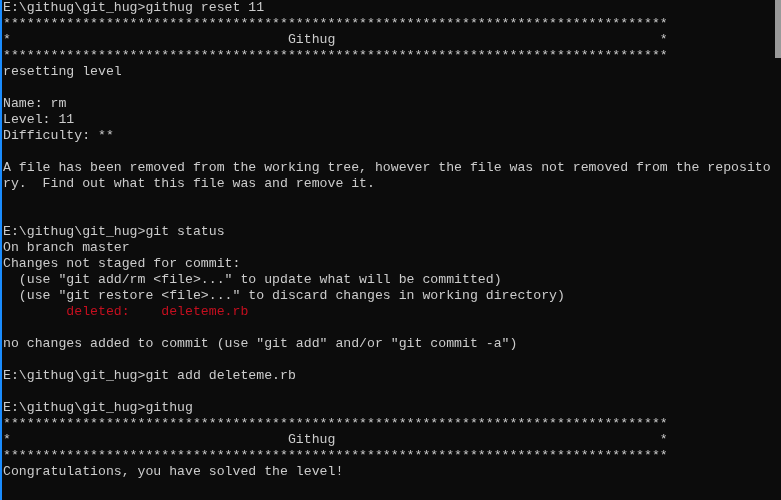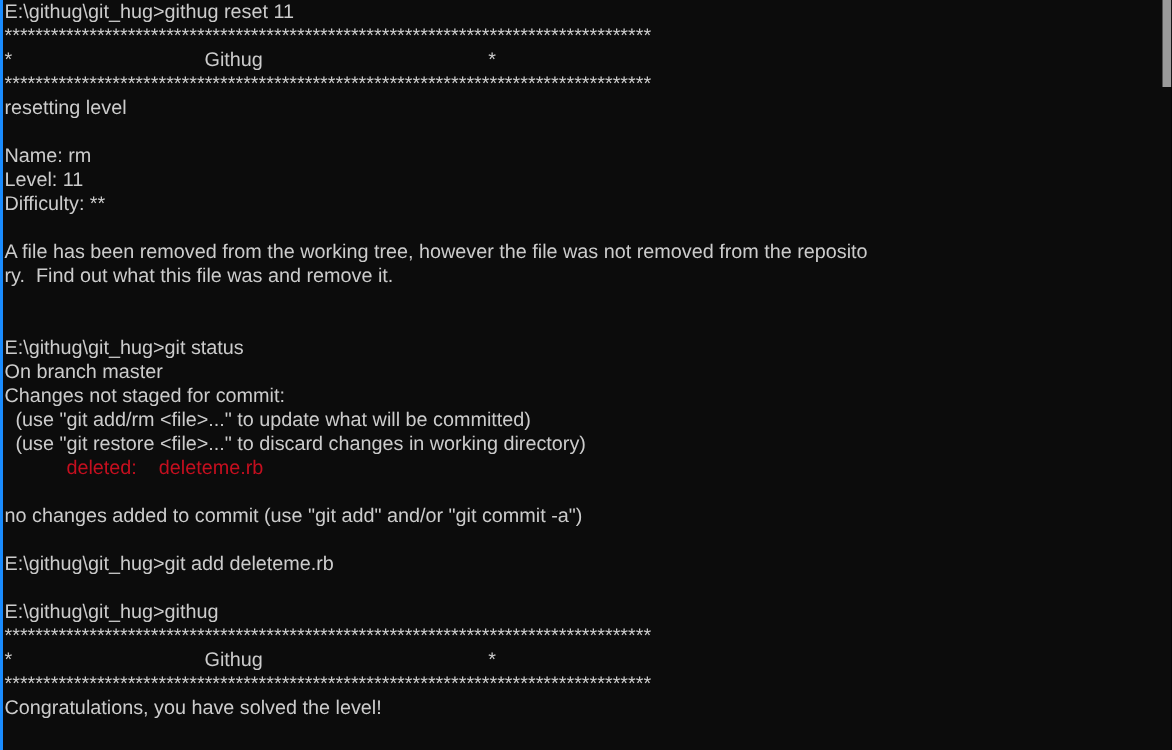--- a/index.html
+++ b/index.html
@@ -47,24 +47,24 @@
     font-family: "DejaVu Sans Mono", "Liberation Mono", monospace;
     font-size: 13.2px;
     line-height: 16px;
     letter-spacing: 0px;
     color: #cccccc;
     white-space: pre;
   }
   .line {
     height: 16px;
     white-space: pre;
-    font-family: Liberation Sans, sans-serif;
+    font-family: Liberation Mono, monospace;
   }
   .c-white  { color: #cccccc; }
-  .c-red    { color: #c50f1f; margin-left: 12px; }
+  .c-red    { color: #c50f1f; }
 </style>
 </head>
 <body>
 
 <div id="terminal-window">
 
   <div id="left-border"></div>
 
   <div id="console-output"><div class="line"><span class="c-white">E:\githug\git_hug&gt;githug reset 11</span></div><div class="line"><span class="c-white">************************************************************************************</span></div><div class="line"><span class="c-white">*                                   Githug                                         *</span></div><div class="line"><span class="c-white">************************************************************************************</span></div><div class="line"><span class="c-white">resetting level</span></div><div class="line">&nbsp;</div><div class="line"><span class="c-white">Name: rm</span></div><div class="line"><span class="c-white">Level: 11</span></div><div class="line"><span class="c-white">Difficulty: **</span></div><div class="line">&nbsp;</div><div class="line"><span class="c-white">A file has been removed from the working tree, however the file was not removed from the reposito</span></div><div class="line"><span class="c-white">ry.  Find out what this file was and remove it.</span></div><div class="line">&nbsp;</div><div class="line">&nbsp;</div><div class="line"><span class="c-white">E:\githug\git_hug&gt;git status</span></div><div class="line"><span class="c-white">On branch master</span></div><div class="line"><span class="c-white">Changes not staged for commit:</span></div><div class="line"><span class="c-white">  (use "git add/rm &lt;file&gt;..." to update what will be committed)</span></div><div class="line"><span class="c-white">  (use "git restore &lt;file&gt;..." to discard changes in working directory)</span></div><div class="line"><span class="c-red">        deleted:    deleteme.rb</span></div><div class="line">&nbsp;</div><div class="line"><span class="c-white">no changes added to commit (use "git add" and/or "git commit -a")</span></div><div class="line">&nbsp;</div><div class="line"><span class="c-white">E:\githug\git_hug&gt;git add deleteme.rb</span></div><div class="line">&nbsp;</div><div class="line"><span class="c-white">E:\githug\git_hug&gt;githug</span></div><div class="line"><span class="c-white">************************************************************************************</span></div><div class="line"><span class="c-white">*                                   Githug                                         *</span></div><div class="line"><span class="c-white">************************************************************************************</span></div><div class="line"><span class="c-white">Congratulations, you have solved the level!</span></div><div class="line">&nbsp;</div></div>
 

